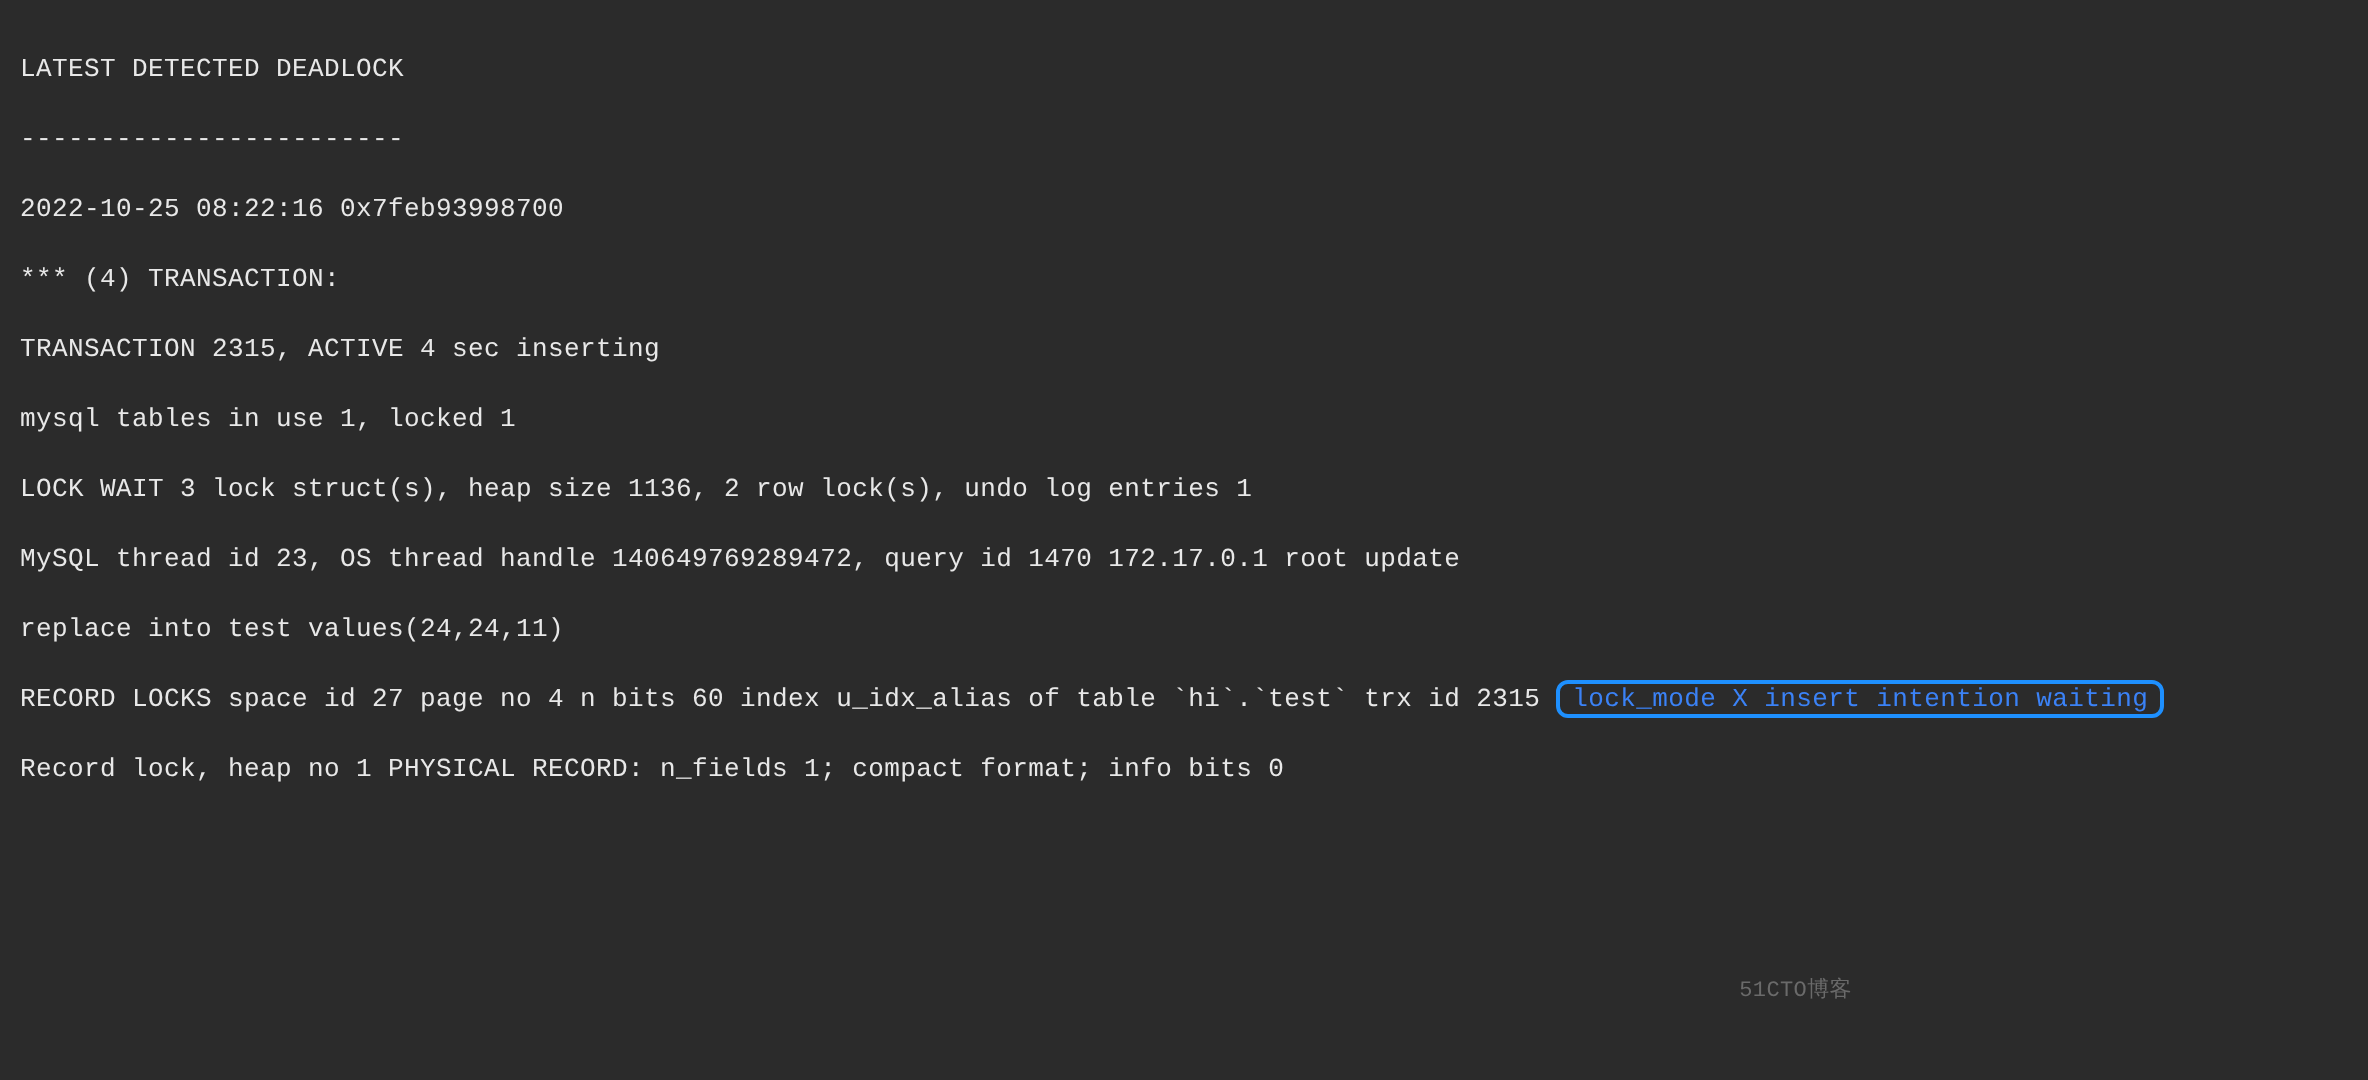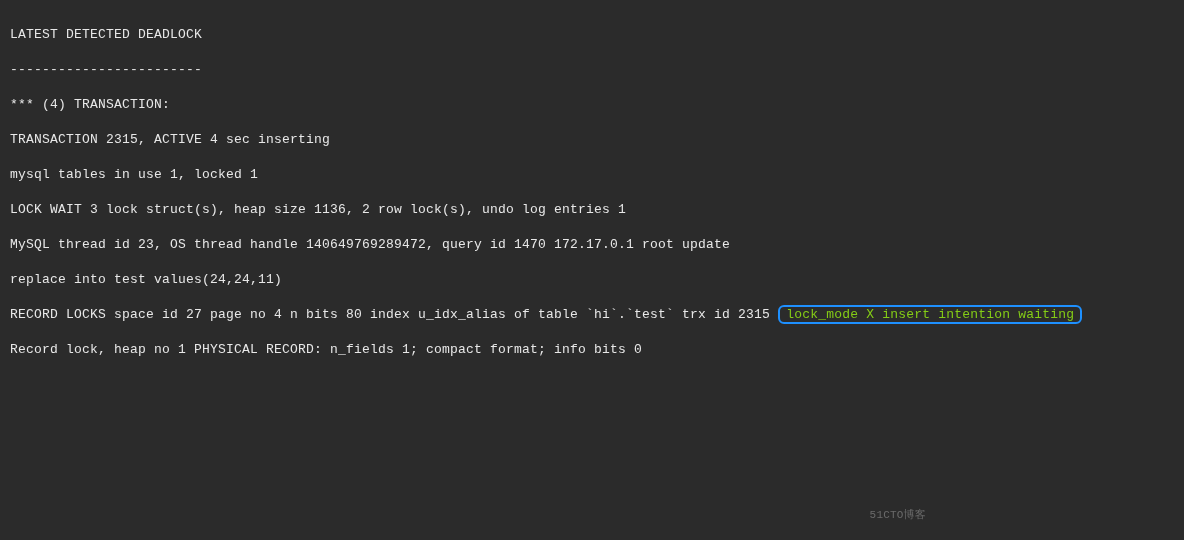--- a/index.html
+++ b/index.html
@@ -1,33 +1,34 @@
 <!DOCTYPE html>
 <html><head>
 <meta charset="utf-8">
 <style>
   html,body{margin:0;padding:0;background:#2b2b2b;font-family:Menlo,Consolas,"Courier New",monospace;font-size:13px;color:#e8e8e8;line-height:1.35;letter-spacing:0.2px;overflow:hidden;}
   .terminal{padding:8px 10px 0 10px;white-space:pre;width:944px;height:540px;box-sizing:border-box;position:relative;}
   .line{}
-  .hl{border:2px solid #1e90ff;border-radius:6px;padding:0 6px;color:#84cc16;}
-  .watermark{position:absolute;right:18px;bottom:17px;font-size:11px;color:#6a6a6a;}
+  .hl{border:2px solid #1e90ff;border-radius:6px;padding:0 6px;color:#3b82f6;}
+  .watermark{position:absolute;right:18px;bottom:36px;font-size:11px;color:#6a6a6a;}
 </style>
 </head>
 <body>
 
 <div class="terminal">
 <div class="line">LATEST DETECTED DEADLOCK</div>
 <div class="line">------------------------</div>
+<div class="line">2022-10-25 08:22:16 0x7feb93998700</div>
 <div class="line">*** (4) TRANSACTION:</div>
 <div class="line">TRANSACTION 2315, ACTIVE 4 sec inserting</div>
 <div class="line">mysql tables in use 1, locked 1</div>
 <div class="line">LOCK WAIT 3 lock struct(s), heap size 1136, 2 row lock(s), undo log entries 1</div>
 <div class="line">MySQL thread id 23, OS thread handle 140649769289472, query id 1470 172.17.0.1 root update</div>
 <div class="line">replace into test values(24,24,11)</div>
-<div class="line"><span>RECORD LOCKS space id 27 page no 4 n bits 80 index u_idx_alias of table `hi`.`test` trx id 2315 </span><span class="hl">lock_mode X insert intention waiting</span></div>
+<div class="line"><span>RECORD LOCKS space id 27 page no 4 n bits 60 index u_idx_alias of table `hi`.`test` trx id 2315 </span><span class="hl">lock_mode X insert intention waiting</span></div>
 <div class="line">Record lock, heap no 1 PHYSICAL RECORD: n_fields 1; compact format; info bits 0</div>
 <div class="line"> </div>
 
 
 
 
 
 
 
 

